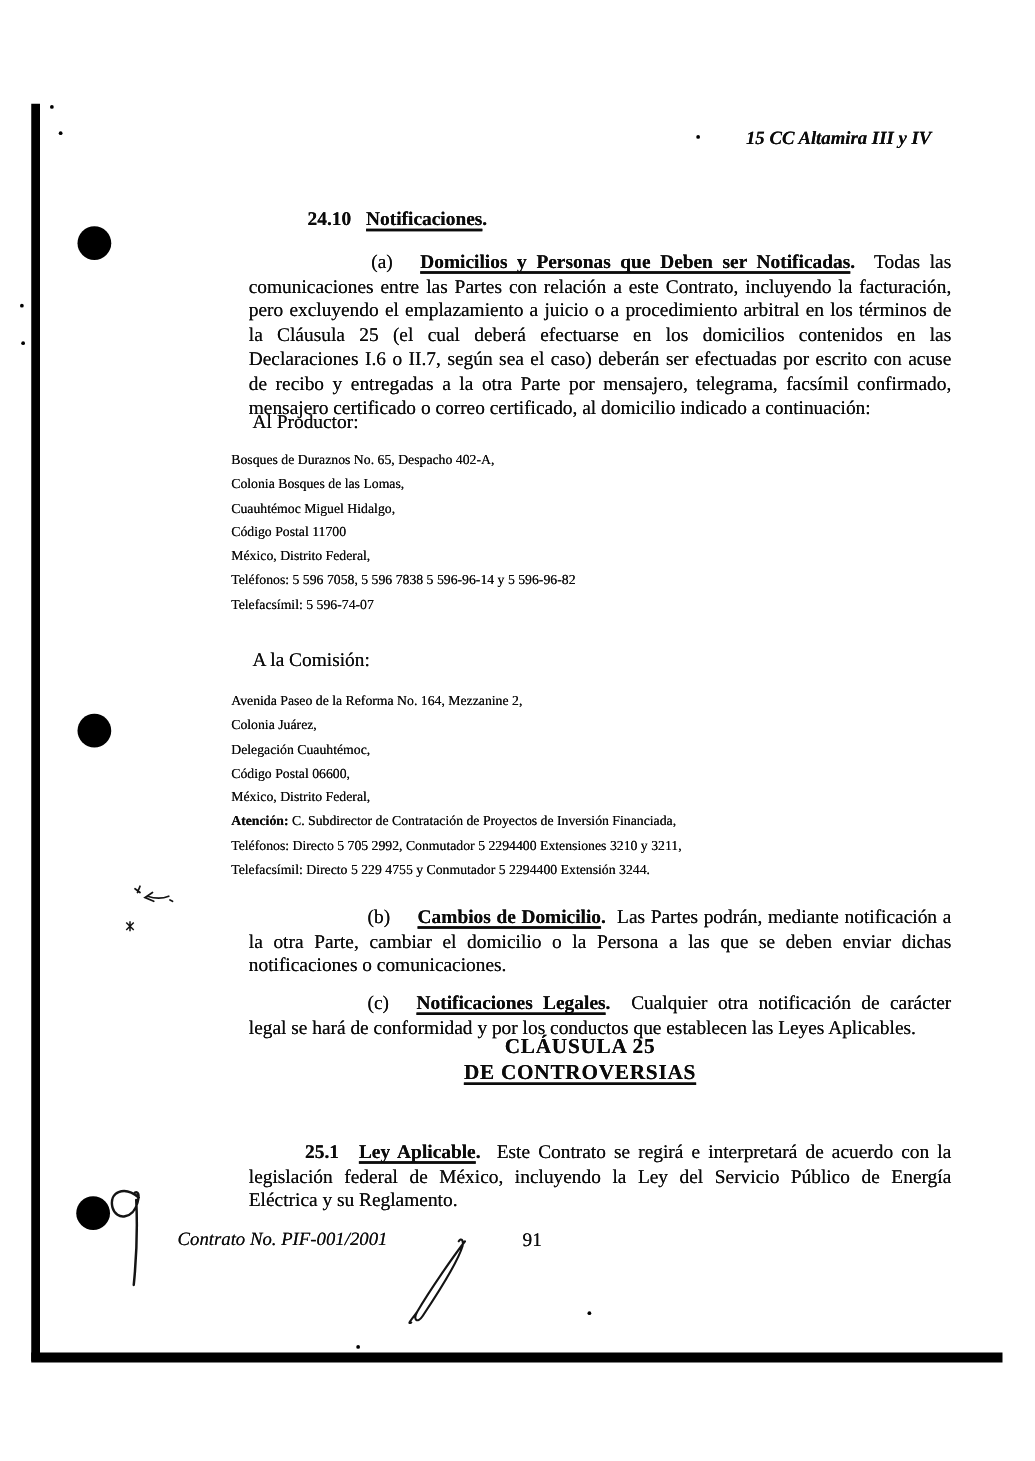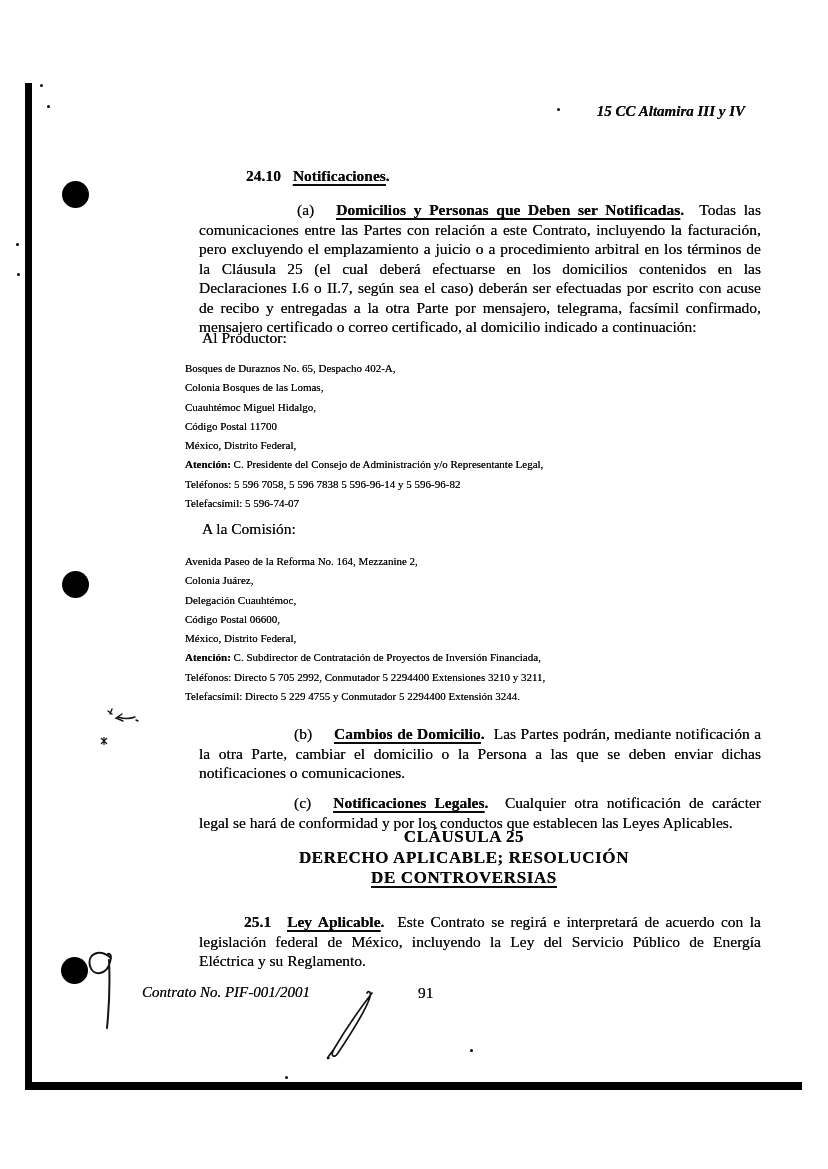--- a/index.html
+++ b/index.html
@@ -49,21 +49,20 @@
 
 <p class="col just txt" style="top:184px;text-indent:98px;"><span class="mk">(a)</span><span class="b u">Domicilios y Personas que Deben ser Notificadas</span><span class="b">.</span>&nbsp; <span>Todas las comunicaciones entre las Partes con relación a este Contrato, incluyendo la facturación, pero excluyendo el emplazamiento a juicio o a procedimiento arbitral en los términos de la Cláusula 25 (el cual deberá efectuarse en los domicilios contenidos en las Declaraciones I.6 o II.7, según sea el caso) deberán ser efectuadas por escrito con acuse de recibo y entregadas a la otra Parte por mensajero, telegrama, facsímil confirmado, mensajero certificado o correo certificado, al domicilio indicado a continuación:</span></p>
 
 <div class="lbl txt" style="top:329px;">Al Productor:</div>
 <div class="col addr txt" style="left:185px;top:359px;">
   <div>Bosques de Duraznos No. 65, Despacho 402-A,</div>
   <div>Colonia Bosques de las Lomas,</div>
   <div>Cuauhtémoc Miguel Hidalgo,</div>
   <div>Código Postal 11700</div>
   <div>México, Distrito Federal,</div>
-  <div><span class="b">Atención:</span> <span>C. Presidente del Consejo de Administración y/o Representante Legal,</span></div>
   <div>Teléfonos:  5 596 7058, 5 596 7838 5 596-96-14 y 5 596-96-82</div>
   <div>Telefacsímil: 5 596-74-07</div>
 </div>
 
 <div class="lbl txt" style="top:520px;">A la Comisión:</div>
 <div class="col addr txt" style="left:185px;top:552px;">
   <div>Avenida Paseo de la Reforma No. 164, Mezzanine 2,</div>
   <div>Colonia Juárez,</div>
   <div>Delegación Cuauhtémoc,</div>
   <div>Código Postal 06600,</div>
@@ -72,21 +71,20 @@
   <div>Teléfonos: Directo 5 705 2992, Conmutador 5 2294400 Extensiones 3210 y 3211,</div>
   <div>Telefacsímil: Directo 5 229 4755 y Conmutador 5 2294400 Extensión 3244.</div>
 </div>
 
 <p class="col just txt" style="top:708px;text-indent:95px;"><span class="mk">(b)</span><span class="b u">Cambios de Domicilio</span><span class="b">.</span>&nbsp; <span>Las Partes podrán, mediante notificación a la otra Parte, cambiar el domicilio o la Persona a las que se deben enviar dichas notificaciones o comunicaciones.</span></p>
 
 <p class="col just txt" style="top:777px;text-indent:95px;"><span class="mk">(c)</span><span class="b u">Notificaciones Legales</span><span class="b">.</span>&nbsp; <span>Cualquier otra notificación de carácter legal se hará de conformidad y por los conductos que establecen las Leyes Aplicables.</span></p>
 
 <div class="col heading-center txt" style="top:827px;">
   <div>CLÁUSULA 25</div>
-  <div>DERECHO APLICABLE; RESOLUCIÓN</div>
   <div><span class="u">DE CONTROVERSIAS</span></div>
 </div>
 
 <p class="col just txt" style="top:896px;text-indent:45px;"><span class="b">25.1</span><span style="margin-right:16px;"></span><span class="b u">Ley Aplicable</span><span class="b">.</span>&nbsp; <span>Este Contrato se regirá e interpretará de acuerdo con la legislación federal de México, incluyendo la Ley del Servicio Público de Energía Eléctrica y su Reglamento.</span></p>
 
 <div class="footer-contract txt">Contrato No. PIF-001/2001</div>
 <div class="footer-page txt">91</div>
 
 <svg class="pen" style="left:83px;top:946px;" width="46" height="88" viewBox="0 0 46 88">
   <path d="M28,12 C16,2 4,8 7,20 C10,31 24,29 27,16 C29,9 27,7 25,8 M26,14 C27,35 26,62 24,82" fill="none" stroke="#141414" stroke-width="2" stroke-linecap="round"></path>

